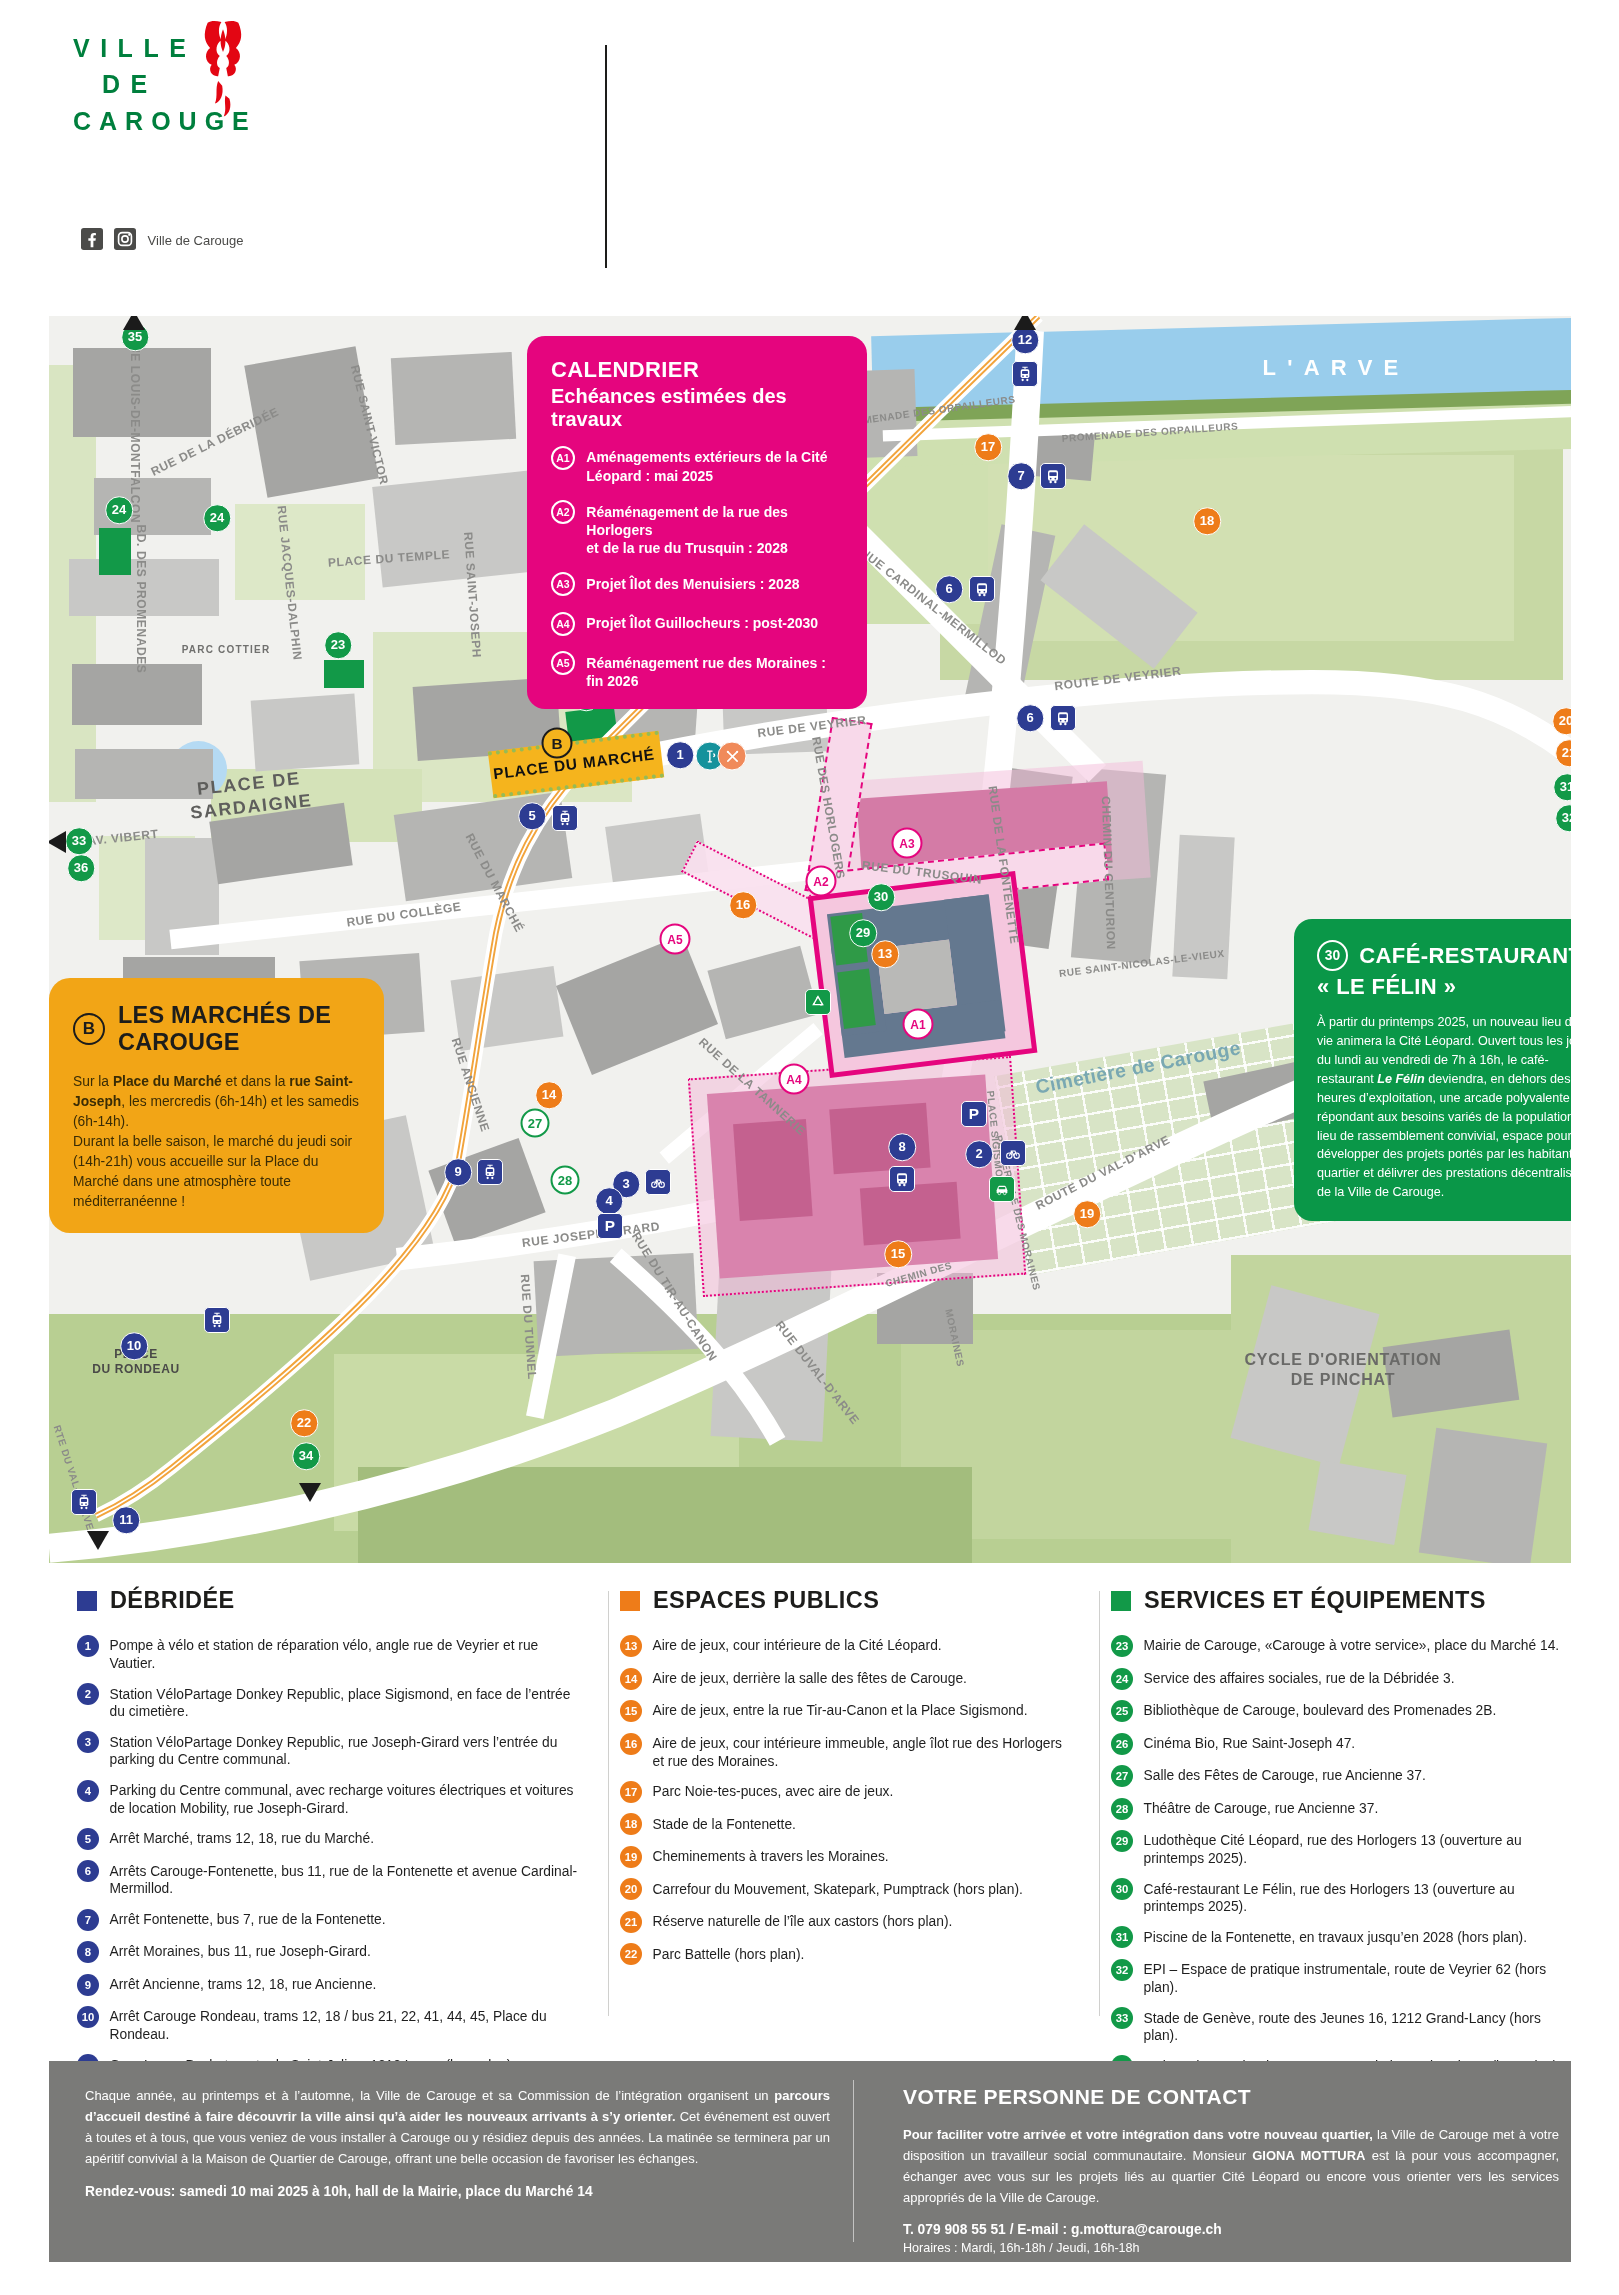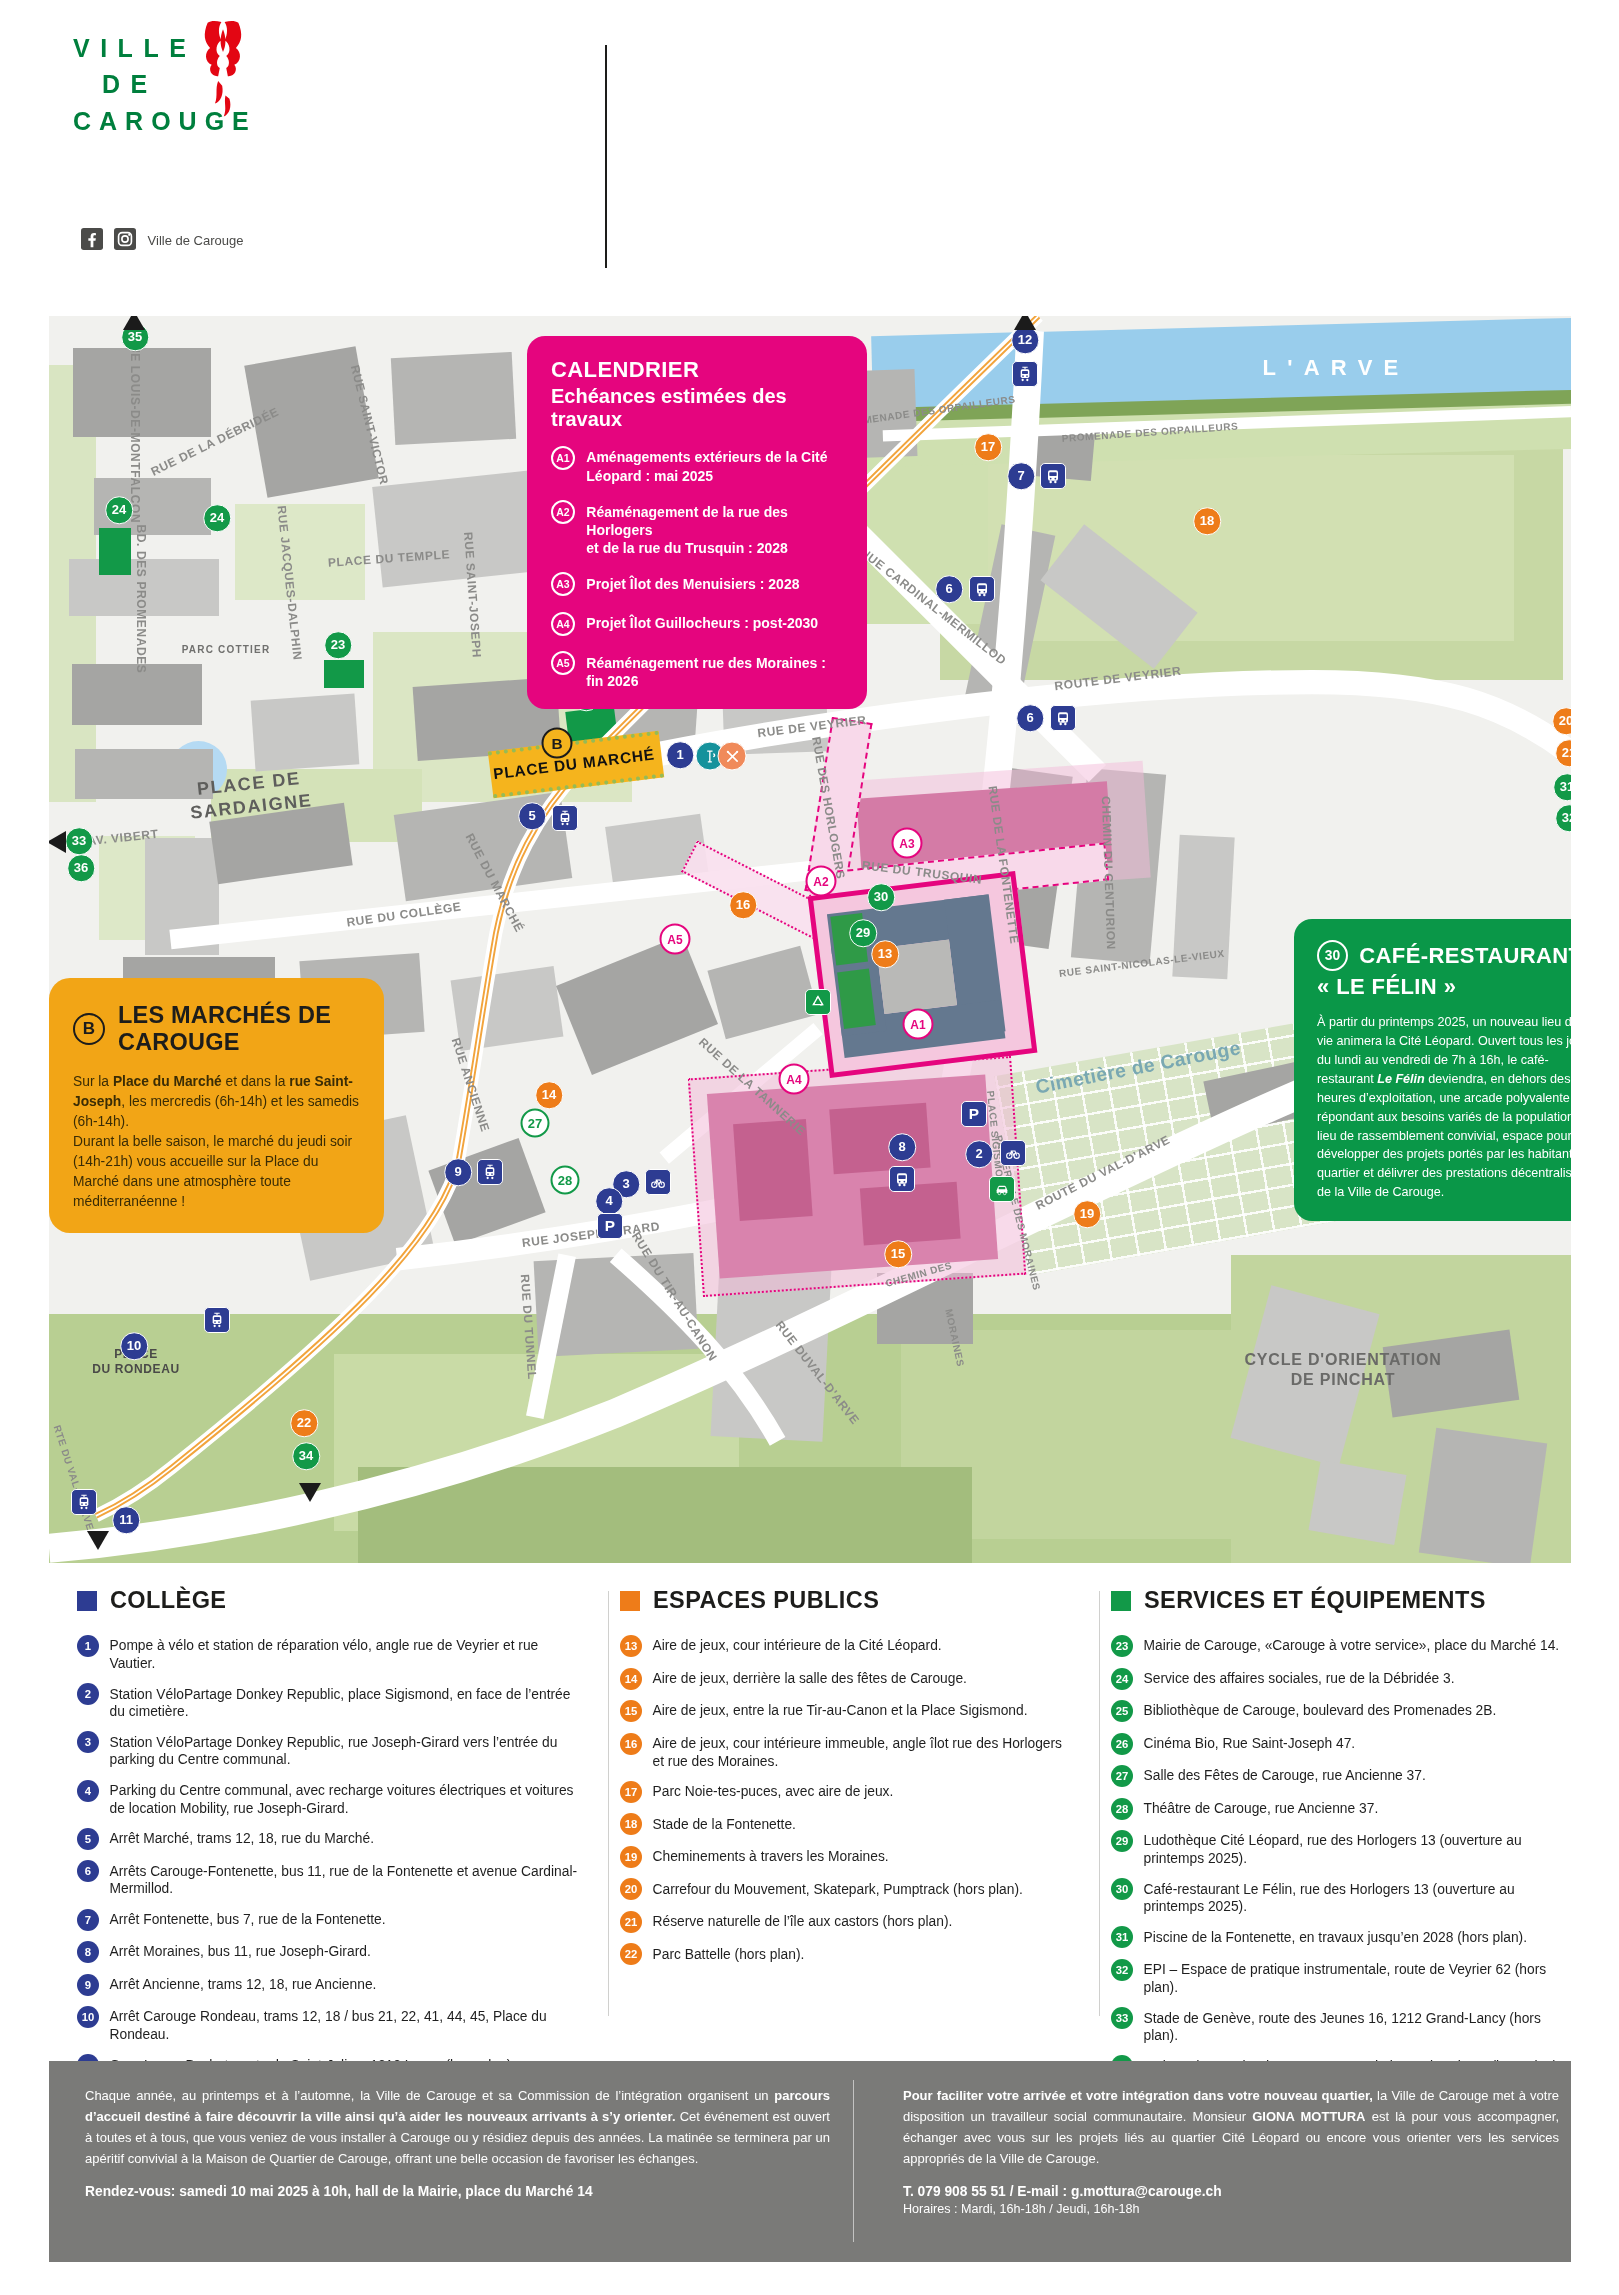--- a/index.html
+++ b/index.html
@@ -530,21 +530,21 @@
       </div>
       <div class="fel-t2">« LE FÉLIN »</div>
       <p id="fel-body">À partir du printemps 2025, un nouveau lieu de vie animera la Cité Léopard. Ouvert tous les jours du lundi au vendredi de 7h à 16h, le café-restaurant <i><b>Le Félin</b></i> deviendra, en dehors des heures d’exploitation, une arcade polyvalente répondant aux besoins variés de la population : lieu de rassemblement convivial, espace pour développer des projets portés par les habitants du quartier et délivrer des prestations décentralisées de la Ville de Carouge.</p>
     </div>
   </div>
 
   <div class="legend">
     <div class="lg-col" style="left:28px;width:510px">
         <div class="lg-head">
           <div class="lg-sq" style="background: rgb(45, 60, 146);"></div>
-          <h2>COLLÈGE</h2>
+          <h2>DÉBRIDÉE</h2>
         </div>
         <div class="lg-item">
           <div class="lg-num" style="background: rgb(45, 60, 146);">1</div>
           <div class="lg-tx">Pompe à vélo et station de réparation vélo, angle rue de Veyrier et rue Vautier.</div>
         </div>
         <div class="lg-item">
           <div class="lg-num" style="background: rgb(45, 60, 146);">2</div>
           <div class="lg-tx">Station VéloPartage Donkey Republic, place Sigismond, en face de l’entrée du cimetière.</div>
         </div>
         <div class="lg-item">
@@ -700,20 +700,21 @@
       </div>
   </div>
 
   <div class="foot">
     <div class="ft-col" style="left:36px;width:745px">
       <div class="ft-body" id="ft-agenda-body">Chaque année, au printemps et à l’automne, la Ville de Carouge et sa Commission de l’intégration organisent un <b>parcours d’accueil destiné à faire découvrir la ville ainsi qu’à aider les nouveaux arrivants à s’y orienter.</b> Cet événement est ouvert à toutes et à tous, que vous veniez de vous installer à Carouge ou y résidiez depuis des années. La matinée se terminera par un apéritif convivial à la Maison de Quartier de Carouge, offrant une belle occasion de favoriser les échanges.</div>
       <div class="ft-rdv">Rendez-vous: samedi 10 mai 2025 à 10h, hall de la Mairie, place du Marché 14</div>
     </div>
     <div class="ft-div"></div>
     <div class="ft-col" style="left:854px;width:656px">
+      <h2>VOTRE PERSONNE DE CONTACT</h2>
       <div class="ft-body" id="ft-contact-body"><b>Pour faciliter votre arrivée et votre intégration dans votre nouveau quartier,</b> la Ville de Carouge met à votre disposition un travailleur social communautaire. Monsieur <b>GIONA MOTTURA</b> est là pour vous accompagner, échanger avec vous sur les projets liés au quartier Cité Léopard ou encore vous orienter vers les services appropriés de la Ville de Carouge.</div>
       <div class="ft-phone">T. 079 908 55 51 / E-mail : g.mottura@carouge.ch</div>
       <div class="ft-hours">Horaires : Mardi, 16h-18h / Jeudi, 16h-18h</div>
     </div>
   </div>
 
 </div>
 
 
 </body></html>

